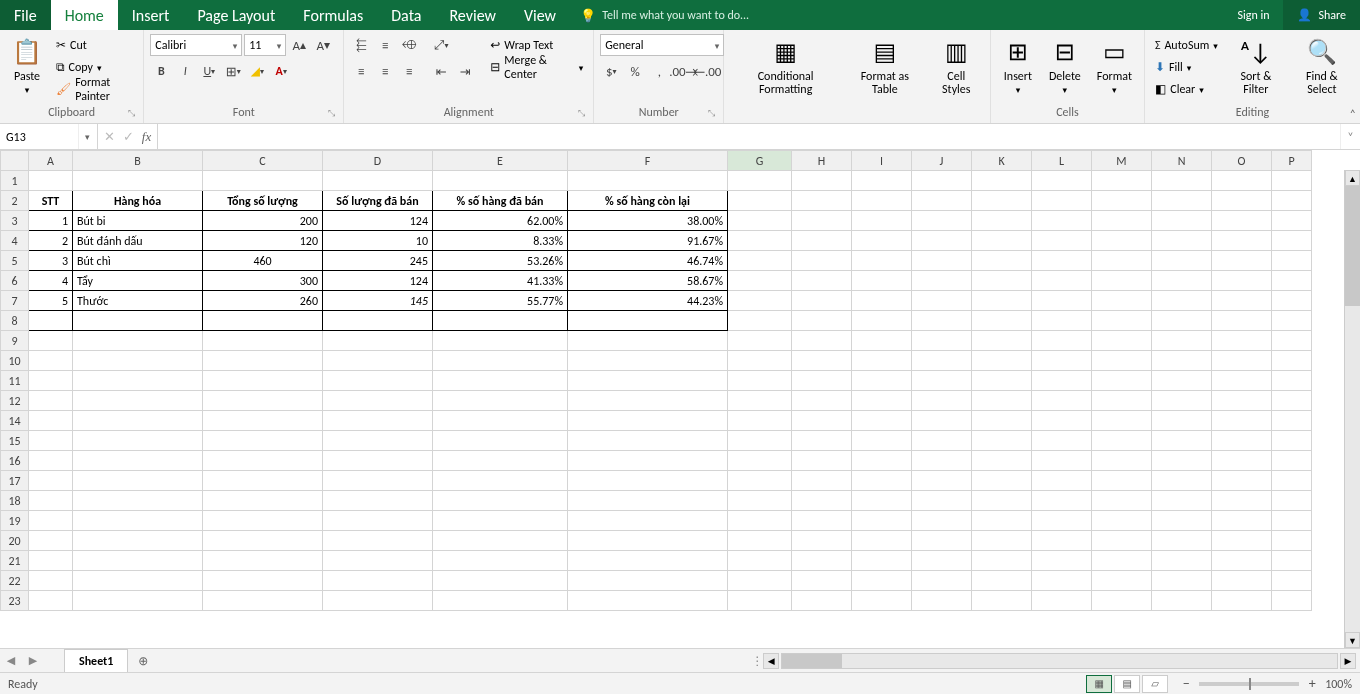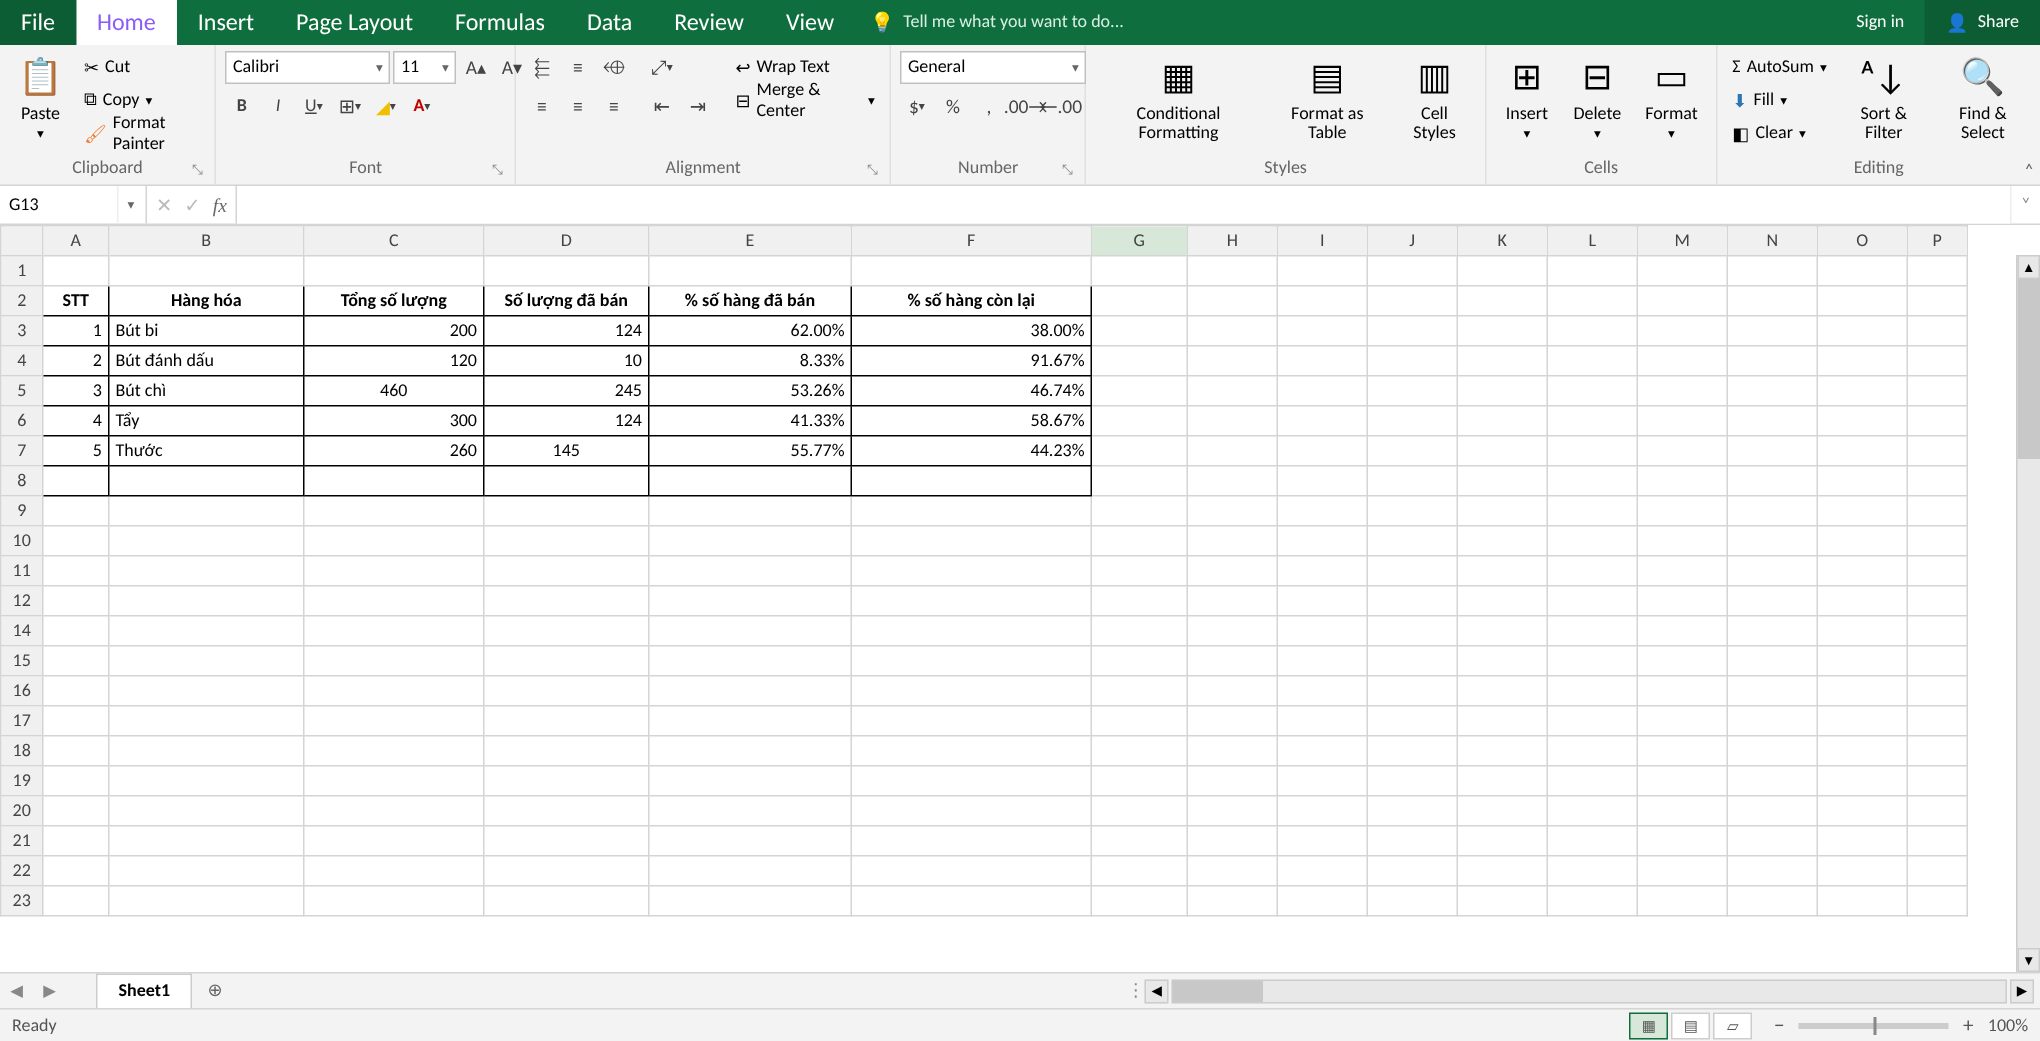--- a/index.html
+++ b/index.html
@@ -1,21 +1,21 @@
 <!DOCTYPE html>
 <html><head>
 <meta charset="utf-8">
 <style>
 * { margin:0; padding:0; box-sizing:border-box; font-family:"Segoe UI",Calibri,Arial,sans-serif; font-size:12px; }
 body { width:1360px; height:694px; overflow:hidden; background:#fff; display:flex; flex-direction:column; }
 
 
 .tabbar { background:#0f6e3e; height:30px; display:flex; align-items:stretch; color:#fff; }
 .tab { padding:0 14px; display:flex; align-items:center; cursor:pointer; font-size:16px; }
-.tab.active { background:#fff; color:#8b5cf6; }
+.tab.active { background:#fff; color:#15803d; }
 .tab.file { background:#0d5d34; }
 .tellme { flex:0 0 auto; display:flex; align-items:center; padding:0 10px; color:#d7efe2; font-size:12px; gap:6px; }
 .tellme .bulb { font-size:13px; }
 .spacer { flex:1; }
 .signin { padding:0 14px; display:flex; align-items:center; cursor:pointer; }
 .share { background:#0d5d34; padding:0 14px; display:flex; align-items:center; gap:6px; cursor:pointer; }
 
 
 .ribbon { background:#f3f3f3; border-bottom:1px solid #d4d4d4; height:94px; display:flex; position:relative; }
 .group { border-right:1px solid #e0e0e0; padding:4px 6px 2px; display:flex; flex-direction:column; justify-content:space-between; }
@@ -134,21 +134,21 @@
             <span>Format Painter</span>
           </div>
       </div>
     </div>
     <div class="group-label"><span>Clipboard</span><span class="launcher">⤡</span></div>
   </div>
 
   <div class="group" style="min-width:200px">
     <div class="group-body col" style="gap:4px">
       <div class="row">
-        <div class="sel" style="width:110px">
+        <div class="sel" style="width:92px">
             <span>Calibri</span>
             <span class="dd">▾</span>
           </div>
         <div class="sel" style="width:42px">
             <span>11</span>
             <span class="dd">▾</span>
           </div>
         <div class="btnico">A<sup>▴</sup></div>
         <div class="btnico">A<sup>▾</sup></div>
       </div>
@@ -236,21 +236,20 @@
         </div>
       <div class="bigbtn">
           <span class="ico">▤</span>
           <span>Format as Table</span>
         </div>
       <div class="bigbtn">
           <span class="ico">▥</span>
           <span>Cell Styles</span>
         </div>
     </div>
-    <div class="group-label"><span>Styles</span></div>
   </div>
 
   <div class="group">
     <div class="group-body">
       <div class="bigbtn">
           <span class="ico">⊞</span>
           <span>Insert</span>
           <span style="font-size:9px">▾</span>
         </div>
       <div class="bigbtn">
@@ -451,21 +450,21 @@
           <td></td>
           <td></td>
           <td></td>
           <td></td>
         </tr>
         <tr>
           <td class="rowhdr">7</td>
           <td style="text-align: right; border: 1px solid rgb(0, 0, 0);">5</td>
           <td style="text-align: left; border: 1px solid rgb(0, 0, 0);">Thước</td>
           <td style="text-align: right; border: 1px solid rgb(0, 0, 0);">260</td>
-          <td style="text-align: center; border: 1px solid rgb(0, 0, 0);">145</td>
+          <td style="text-align: right; border: 1px solid rgb(0, 0, 0); font-style: italic;">145</td>
           <td style="text-align: right; border: 1px solid rgb(0, 0, 0);">55.77%</td>
           <td style="text-align: right; border: 1px solid rgb(0, 0, 0);">44.23%</td>
           <td></td>
           <td></td>
           <td></td>
           <td></td>
           <td></td>
           <td></td>
           <td></td>
           <td></td>

